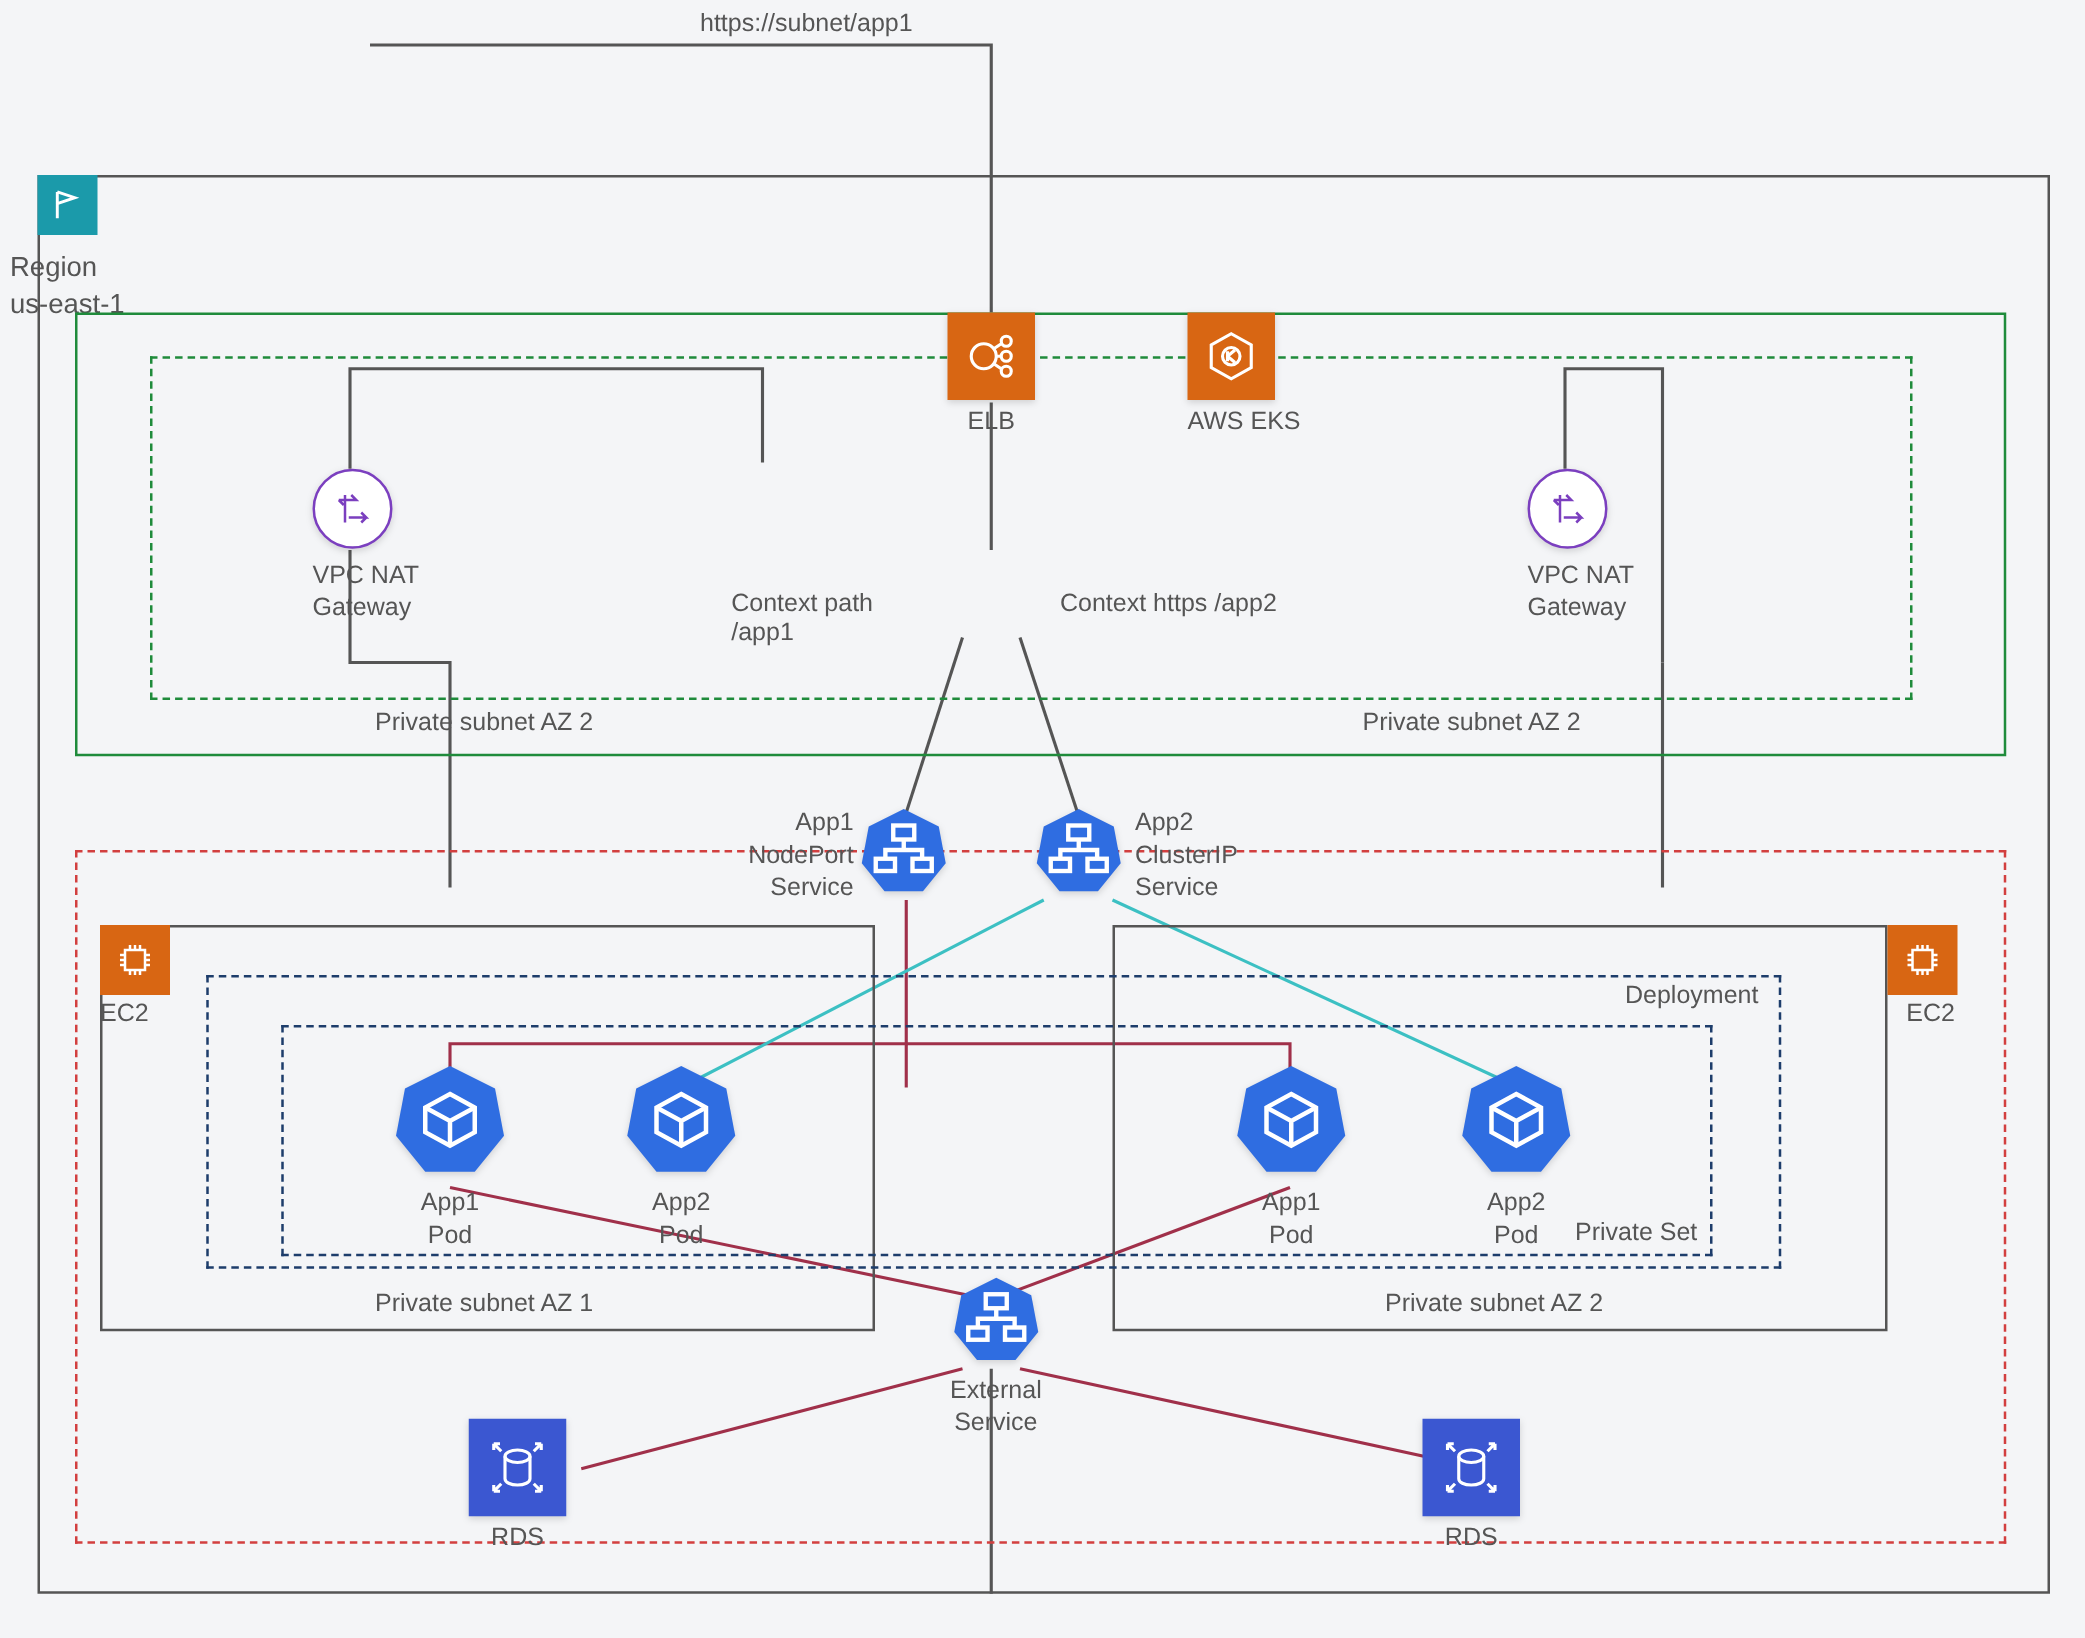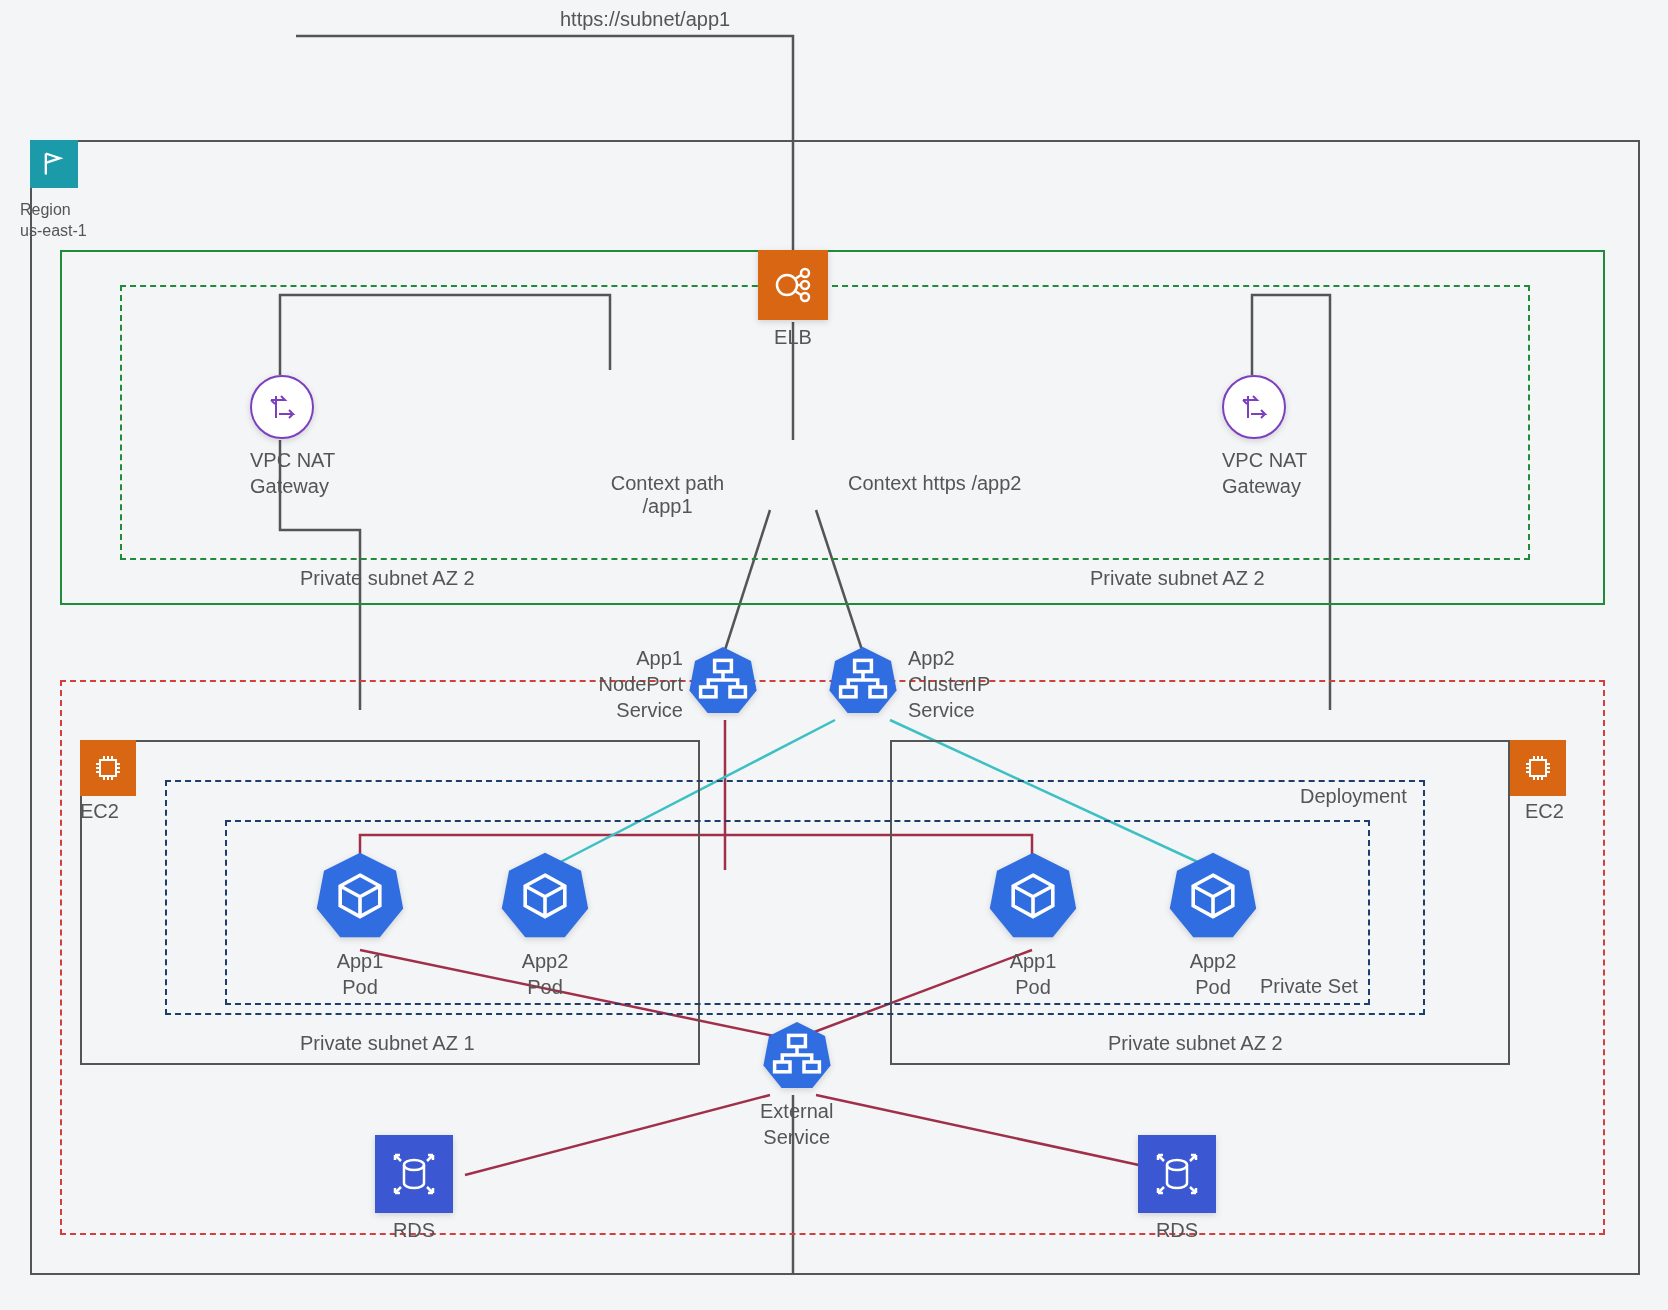--- a/index.html
+++ b/index.html
@@ -54,21 +54,21 @@
 
 
 <div class="label" style="left:560px;top:8px">https://subnet/app1</div>
 
 <div class="box" style="left:30px;top:140px;width:1610px;height:1135px;border:2px solid #555"></div>
 <div class="box aws-square" style="left:30px;top:140px;width:48px;height:48px;background:#1b9aaa">
   <svg width="28" height="28" viewBox="0 0 24 24">
         <path d="M5 3v18M5 3l12 4-12 4" stroke="#fff" stroke-width="2" fill="none"></path>
       </svg>
 </div>
-<div class="label" style="left:20px;top:200px;font-size:16px;line-height:1.3">
+<div class="label" style="left:8px;top:200px;font-size:22px;line-height:1.3">
   <span>Region</span><br>
   <span>us-east-1</span>
 </div>
 
 <div class="box" style="left:60px;top:250px;width:1545px;height:355px;border:2px solid #1f8b3b"></div>
 
 <div class="box" style="left:120px;top:285px;width:1410px;height:275px;border:2px dashed #1f8b3b"></div>
 
 <div class="box" style="left:758px;top:250px;text-align:center">
   <div class="aws-square orange shadow">
@@ -78,20 +78,32 @@
             <circle cx="34" cy="10" r="4"></circle>
             <circle cx="34" cy="22" r="4"></circle>
             <circle cx="34" cy="34" r="4"></circle>
             <path d="M24 16l6-4M26 22h4M24 28l6 4"></path>
           </g>
         </svg>
   </div>
   <div class="icon-label" style="margin-top:6px">ELB</div>
 </div>
 
+<div class="box" style="left:950px;top:250px;text-align:center">
+  <div class="aws-square orange shadow">
+    <svg width="44" height="44" viewBox="0 0 44 44">
+          <g stroke="#fff" stroke-width="2.5" fill="none">
+            <polygon points="22,4 38,13 38,31 22,40 6,31 6,13"></polygon>
+            <circle cx="22" cy="22" r="7"></circle>
+            <path d="M19 18v8M19 22l6-5M19 22l6 5"></path>
+          </g>
+        </svg>
+  </div>
+  <div class="icon-label" style="margin-top:6px">AWS EKS</div>
+</div>
 
 <div class="box" style="left:250px;top:375px">
   <div class="nat shadow">
     <svg width="34" height="34" viewBox="0 0 34 34">
           <g stroke="#7b3fbf" stroke-width="2" fill="none">
             <path d="M6 10h14l-4-4M6 10l4 4M14 24h14l-4-4M28 24l-4 4M11 6v22"></path>
           </g>
         </svg>
   </div>
   <div class="label" style="position:static;margin-top:8px;line-height:1.3">
@@ -107,21 +119,21 @@
             <path d="M6 10h14l-4-4M6 10l4 4M14 24h14l-4-4M28 24l-4 4M11 6v22"></path>
           </g>
         </svg>
   </div>
   <div class="label" style="position:static;margin-top:8px;line-height:1.3">
     <span>VPC NAT</span><br>
     <span>Gateway</span>
   </div>
 </div>
 
-<div class="label" style="left:585px;top:472px;text-align:center;width:165px">Context path /app1</div>
+<div class="label" style="left:585px;top:472px;text-align:left;width:165px">Context path /app1</div>
 <div class="label" style="left:848px;top:472px">Context https /app2</div>
 
 <div class="label" style="left:300px;top:567px">Private subnet AZ 2</div>
 <div class="label" style="left:1090px;top:567px">Private subnet AZ 2</div>
 
 <div class="box" style="left:60px;top:680px;width:1545px;height:555px;border:2px dashed #d23f3f"></div>
 
 <div class="box" style="left:688px;top:645px">
   <svg class="hept-s shadow" viewBox="0 0 100 100">
     <polygon points="50,3 90,23 98,65 72,97 28,97 2,65 10,23" fill="#2f6de1"></polygon>

